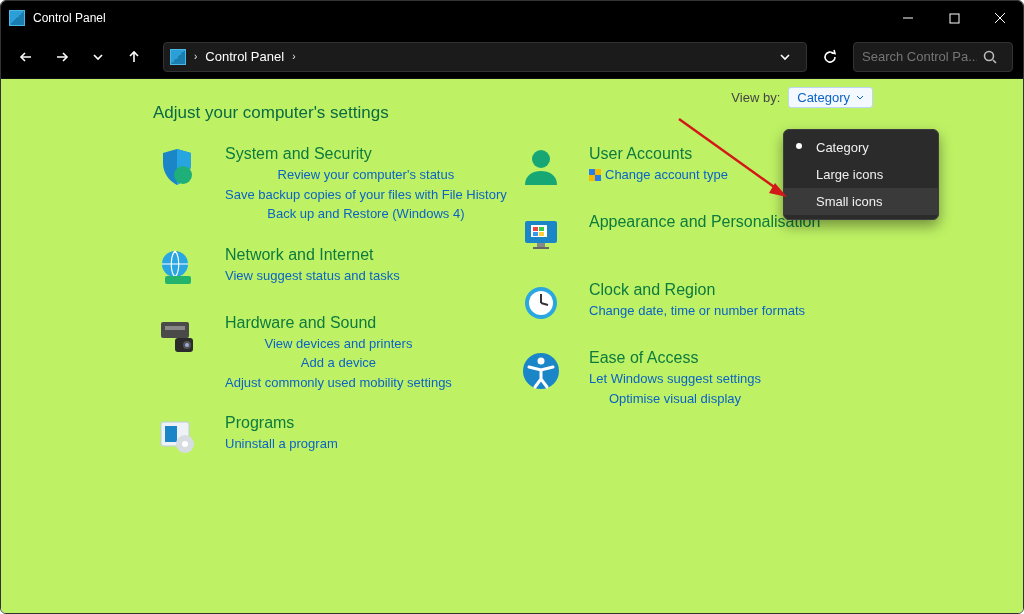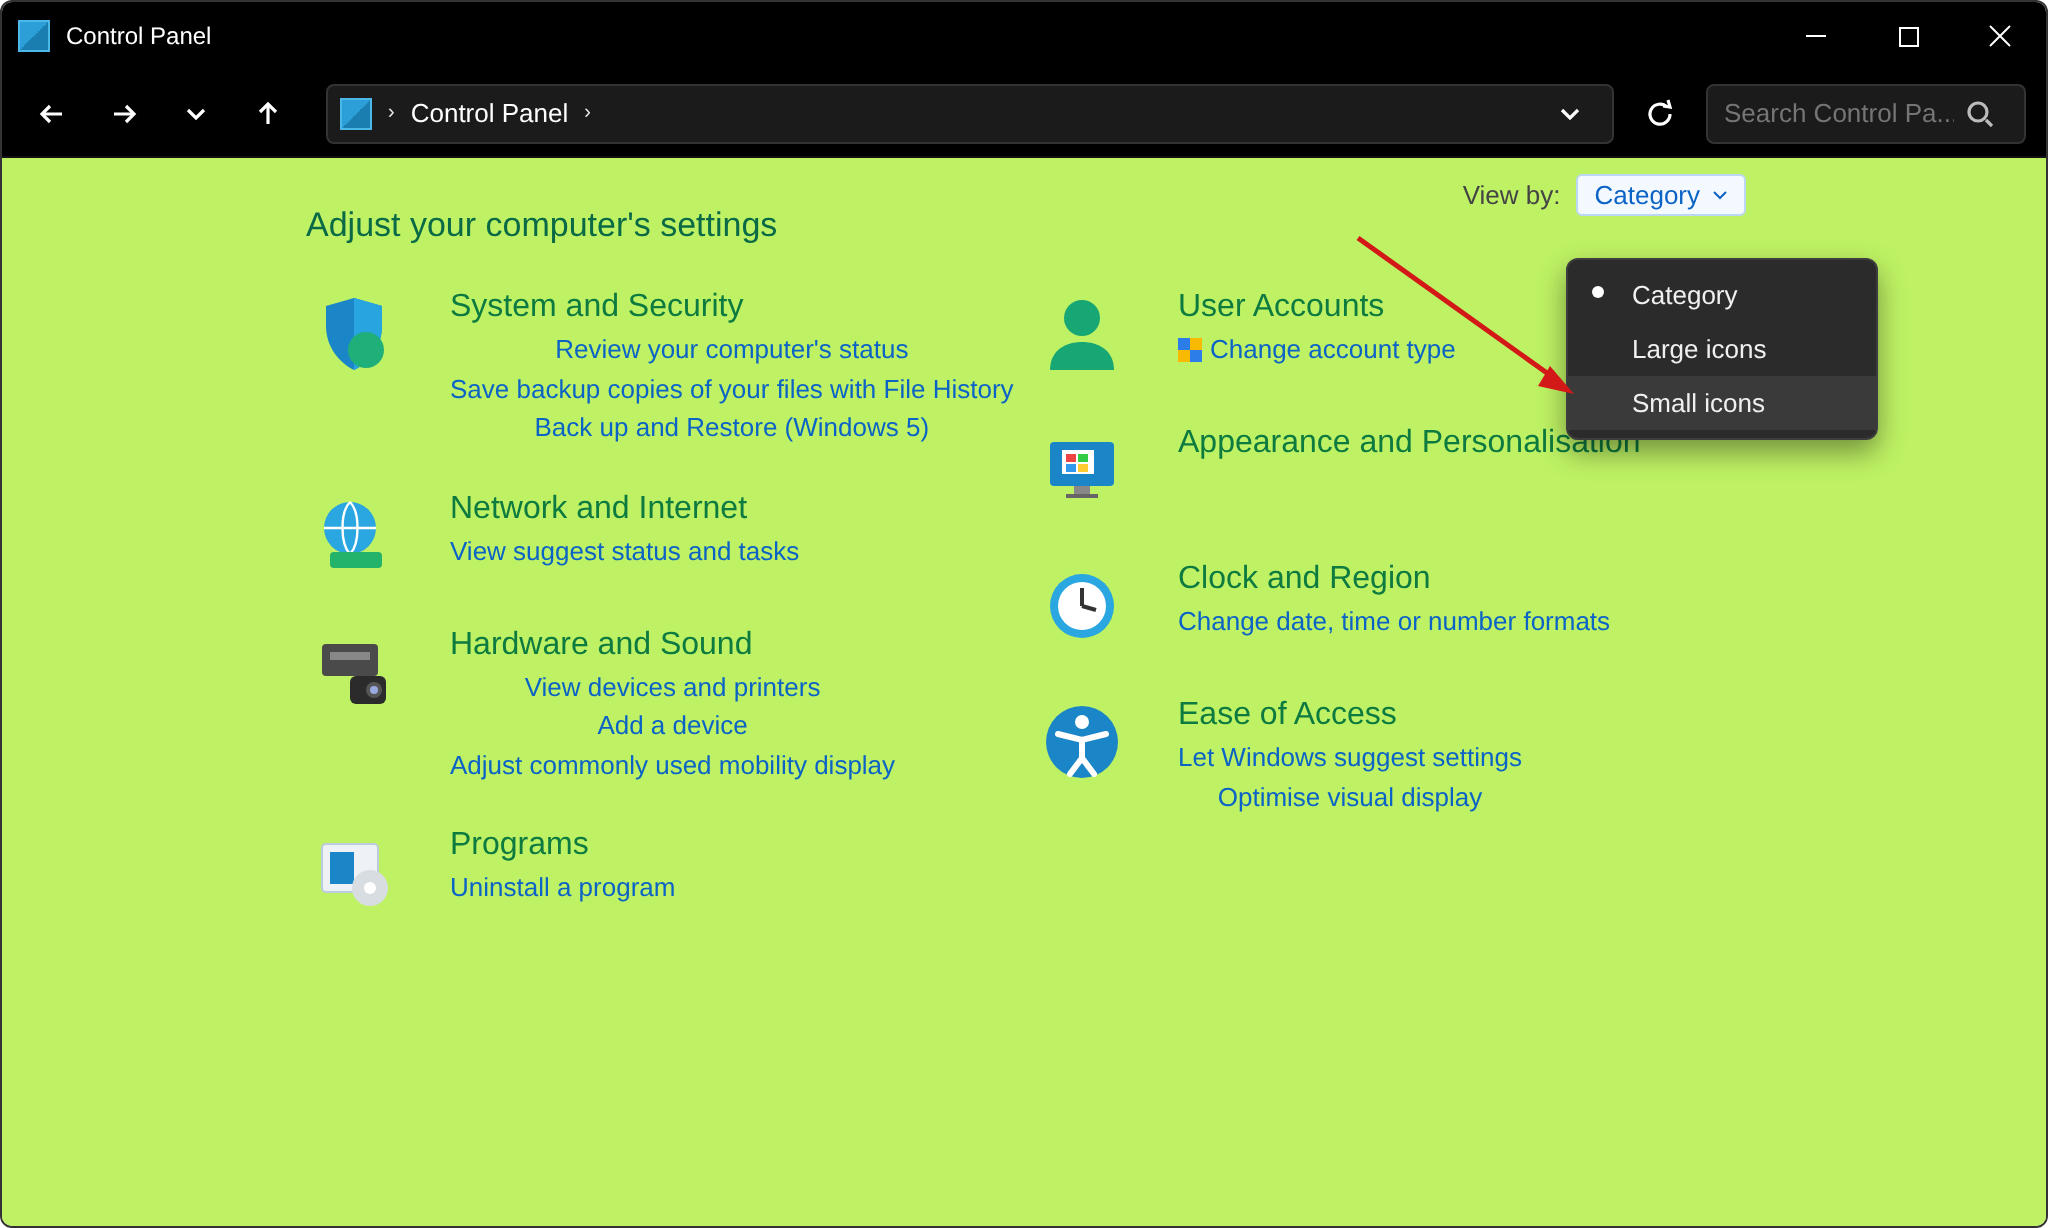--- a/index.html
+++ b/index.html
@@ -327,21 +327,21 @@
           <svg width="44" height="44" viewBox="0 0 44 44">
               <path d="M22 4l14 4v10c0 10-6 18-14 22C14 36 8 28 8 18V8l14-4z" fill="#1a86c8"></path>
               <path d="M22 4l14 4v10c0 10-6 18-14 22V4z" fill="#27a5e0"></path>
               <circle cx="28" cy="30" r="9" fill="#1fb07a"></circle>
             </svg>
         </div>
         <div class="cat-body">
           <div class="cat-title">System and Security</div>
           <a class="cat-link">Review your computer's status</a>
           <a class="cat-link">Save backup copies of your files with File History</a>
-          <a class="cat-link">Back up and Restore (Windows 5)</a>
+          <a class="cat-link">Back up and Restore (Windows 4)</a>
         </div>
       </div>
 
       <div class="cat">
         <div class="cat-icon">
           <svg width="44" height="44" viewBox="0 0 44 44">
               <circle cx="20" cy="18" r="13" fill="#2aa6e0"></circle>
               <path d="M7 18h26M20 5c5 5 5 21 0 26c-5-5-5-21 0-26" stroke="#fff" stroke-width="1.2" fill="none"></path>
               <rect x="10" y="30" width="26" height="8" rx="2" fill="#24b36b"></rect>
             </svg>
@@ -359,21 +359,21 @@
               <rect x="10" y="12" width="20" height="4" fill="#888"></rect>
               <rect x="20" y="24" width="18" height="14" rx="3" fill="#2b2b2b"></rect>
               <circle cx="32" cy="31" r="4" fill="#555"></circle>
               <circle cx="32" cy="31" r="2" fill="#9ad"></circle>
             </svg>
         </div>
         <div class="cat-body">
           <div class="cat-title">Hardware and Sound</div>
           <a class="cat-link">View devices and printers</a>
           <a class="cat-link">Add a device</a>
-          <a class="cat-link">Adjust commonly used mobility display</a>
+          <a class="cat-link">Adjust commonly used mobility settings</a>
         </div>
       </div>
 
       <div class="cat">
         <div class="cat-icon">
           <svg width="44" height="44" viewBox="0 0 44 44">
               <rect x="6" y="8" width="28" height="24" rx="2" fill="#eef2f6" stroke="#bcd"></rect>
               <rect x="10" y="12" width="12" height="16" fill="#1a86c8"></rect>
               <circle cx="30" cy="30" r="9" fill="#d8dde2"></circle>
               <circle cx="30" cy="30" r="3" fill="#fff"></circle>

